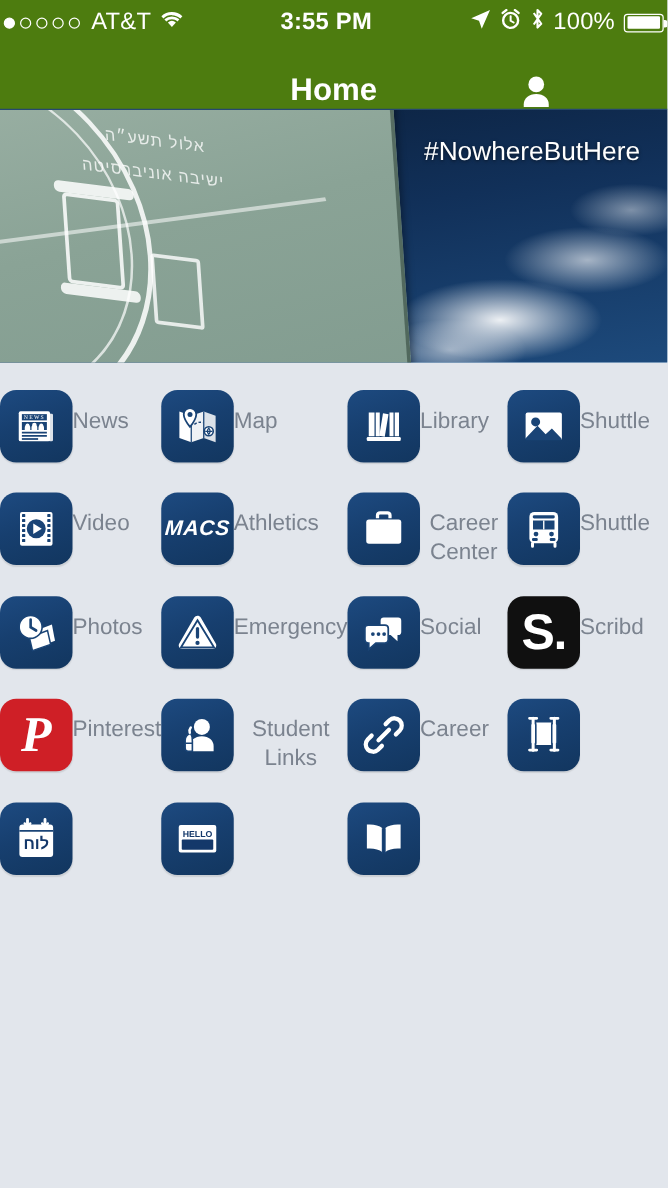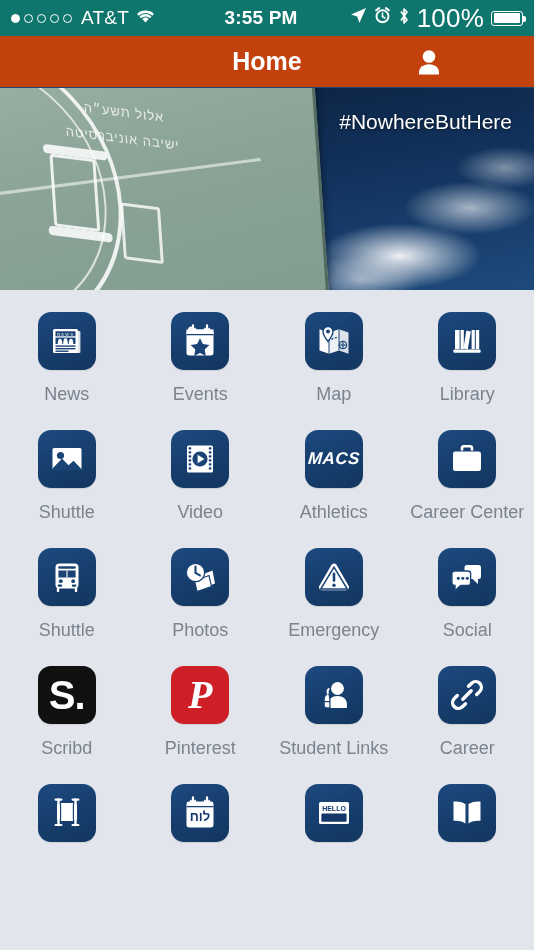--- a/index.html
+++ b/index.html
@@ -5,49 +5,49 @@
   * { margin:0; padding:0; box-sizing:border-box; }
   html,body { width:534px; height:950px; overflow:hidden; }
   body {
     font-family:"Liberation Sans", sans-serif;
     background:#e2e6ec;
   }
   #app { position:relative; width:534px; height:950px; overflow:hidden; }
 
   
   .statusbar{
-    height:36px; background:#0f766e; color:#fff;
-    display:flex; align-items:center; padding:0 11px;
+    height:36px; background:#4d7c0f; color:#fff;
+    display:flex; align-items:center; padding:0 3px;
     font-size:19px; letter-spacing:.2px; position:relative;
   }
   .sb-left{ display:flex; align-items:center; gap:6px; }
   .dots{ display:flex; align-items:center; gap:4px; }
   .dot{ width:9px; height:9px; border-radius:50%; border:1.6px solid #fff; }
   .dot.full{ background:#fff; }
   .carrier{ font-size:19px; margin-left:3px; }
   .sb-center{
     position:absolute; left:0; right:12px; text-align:center;
     font-size:19px; font-weight:bold; pointer-events:none;
   }
   .sb-right{ margin-left:auto; display:flex; align-items:center; gap:7px; z-index:2; }
-  .pct{ font-size:26px; }
+  .pct{ font-size:19px; }
   .battery{
     width:32px; height:15px; border:1.7px solid #fff; border-radius:3px;
     position:relative; padding:1.6px;
   }
   .battery::after{
     content:""; position:absolute; right:-4px; top:4px;
     width:2.6px; height:6px; background:#fff; border-radius:0 2px 2px 0;
   }
   .battery i{ display:block; height:100%; width:100%; background:#fff; border-radius:1px; }
 
   
   .navbar{
-    height:52px; background:#c2410c; color:#fff;
-    display:flex; align-items:center; position:relative;
+    height:52px; background:#4d7c0f; color:#fff;
+    display:flex; align-items:flex-end; position:relative;
     border-bottom:1px solid #26486f;
     text-decoration:underline;
   }
   .nav-title{
     position:absolute; left:0; right:0; text-align:center;
     font-size:25px; font-weight:bold;
   }
   .nav-actions{ margin-left:auto; display:flex; align-items:center; gap:34px; padding-right:26px; z-index:2; }
   .nav-btn{ cursor:pointer; display:flex; align-items:center; justify-content:center; }
   .hamburger{ width:32px; display:flex; flex-direction:column; gap:6px; }
@@ -109,21 +109,21 @@
     font-size:21px; text-shadow:0 1px 3px rgba(0,0,0,.55); z-index:5;text-align:center;
   }
 
   
   .grid{
     padding:22px 0 0 0;
     display:grid; grid-template-columns:repeat(4,1fr);
     row-gap:24px;
   }
   .cell{
-    display:flex; flex-direction:column; align-items:center; cursor:pointer;
+    display:flex; flex-direction:row; align-items:flex-start; cursor:pointer;
   }
   .tile{
     width:58px; height:58px; border-radius:13px;
     background:linear-gradient(160deg,#1d4a80 0%,#173f6f 45%,#12365f 100%);
     display:flex; align-items:center; justify-content:center;
     position:relative; overflow:hidden; flex:none;
     box-shadow:0 1px 1px rgba(0,0,0,.10);
   }
   .tile svg{ display:block; }
   .tile.black{ background:#101010; }
@@ -232,34 +232,20 @@
       <circle cx="11" cy="17.3" r="1.6" fill="#ffffff"></circle>
             <circle cx="16.5" cy="17" r="1.8" fill="#ffffff"></circle>
             <circle cx="22" cy="17.3" r="1.6" fill="#ffffff"></circle>
       <path d="M8.8 21h4.4v-1.8a2.2 2.2 0 0 0-4.4 0Zm5.4 0h4.6v-2a2.3 2.3 0 0 0-4.6 0Zm5.6 0h4.4v-1.8a2.2 2.2 0 0 0-4.4 0Z" fill="#ffffff"></path>
       <rect x="6.5" y="22.4" width="20" height="1.4" fill="#1a4476"></rect>
       <rect x="6.5" y="25" width="20" height="1.4" fill="#1a4476"></rect>
       <rect x="6.5" y="27.5" width="13" height="1.4" fill="#1a4476"></rect>
           </svg>
         </div>
         <div class="label">News</div>
-      </div>
-      <div class="cell">
-        <div class="tile">
-          <svg width="36" height="36" viewBox="0 0 36 36">
-      <path d="M11 2.5v4M25 2.5v4" stroke="#ffffff" stroke-width="2.3" stroke-linecap="round"></path>
-      <path d="M11 6.5a2 2 0 1 0 0 .1" fill="none" stroke="#ffffff" stroke-width="2"></path>
-      <path d="M8.8 5.8a2.4 2.4 0 0 0 4.4 0M22.8 5.8a2.4 2.4 0 0 0 4.4 0" fill="none" stroke="#ffffff" stroke-width="2" stroke-linecap="round"></path>
-      <rect x="4.5" y="6.5" width="27" height="26" rx="2.4" fill="#ffffff"></rect>
-      <rect x="4.5" y="6.5" width="27" height="5.2" fill="#ffffff"></rect>
-      <path d="M4.5 11.7h27" stroke="#1a4476" stroke-width="1.3"></path>
-      <path d="M18 15.2l2.9 5.9 6.5.9-4.7 4.6 1.1 6.5-5.8-3-5.8 3 1.1-6.5-4.7-4.6 6.5-.9Z" fill="#1a4476"></path>
-          </svg>
-        </div>
-        <div class="label">Events</div>
       </div>
       <div class="cell">
         <div class="tile">
           <svg width="38" height="36" viewBox="0 0 38 36">
       <path d="M14 9.5 4.5 6.2v21.2L14 30.7Z" fill="#ffffff"></path>
       <path d="M14 9.5v21.2l10-3.3V6.2Z" fill="#ffffff" opacity=".93"></path>
       <path d="M24 6.2v21.2l9.5 3.3V9.5Z" fill="#ffffff" opacity=".85"></path>
       <path d="M14 9.5v21.2M24 6.2v21.2" stroke="#1a4476" stroke-width="1"></path>
       <path d="M13 3.5a5 5 0 0 0-5 5c0 3.6 5 10 5 10s5-6.4 5-10a5 5 0 0 0-5-5Z" fill="#ffffff" stroke="#1a4476" stroke-width="1.4"></path>
       <circle cx="13" cy="8.5" r="2" fill="#1a4476"></circle>

